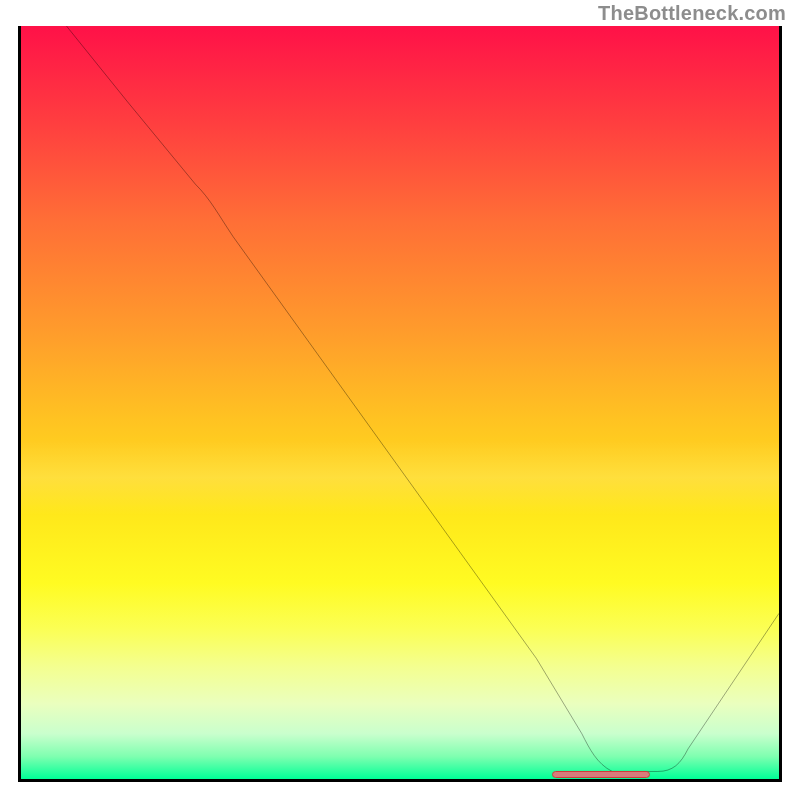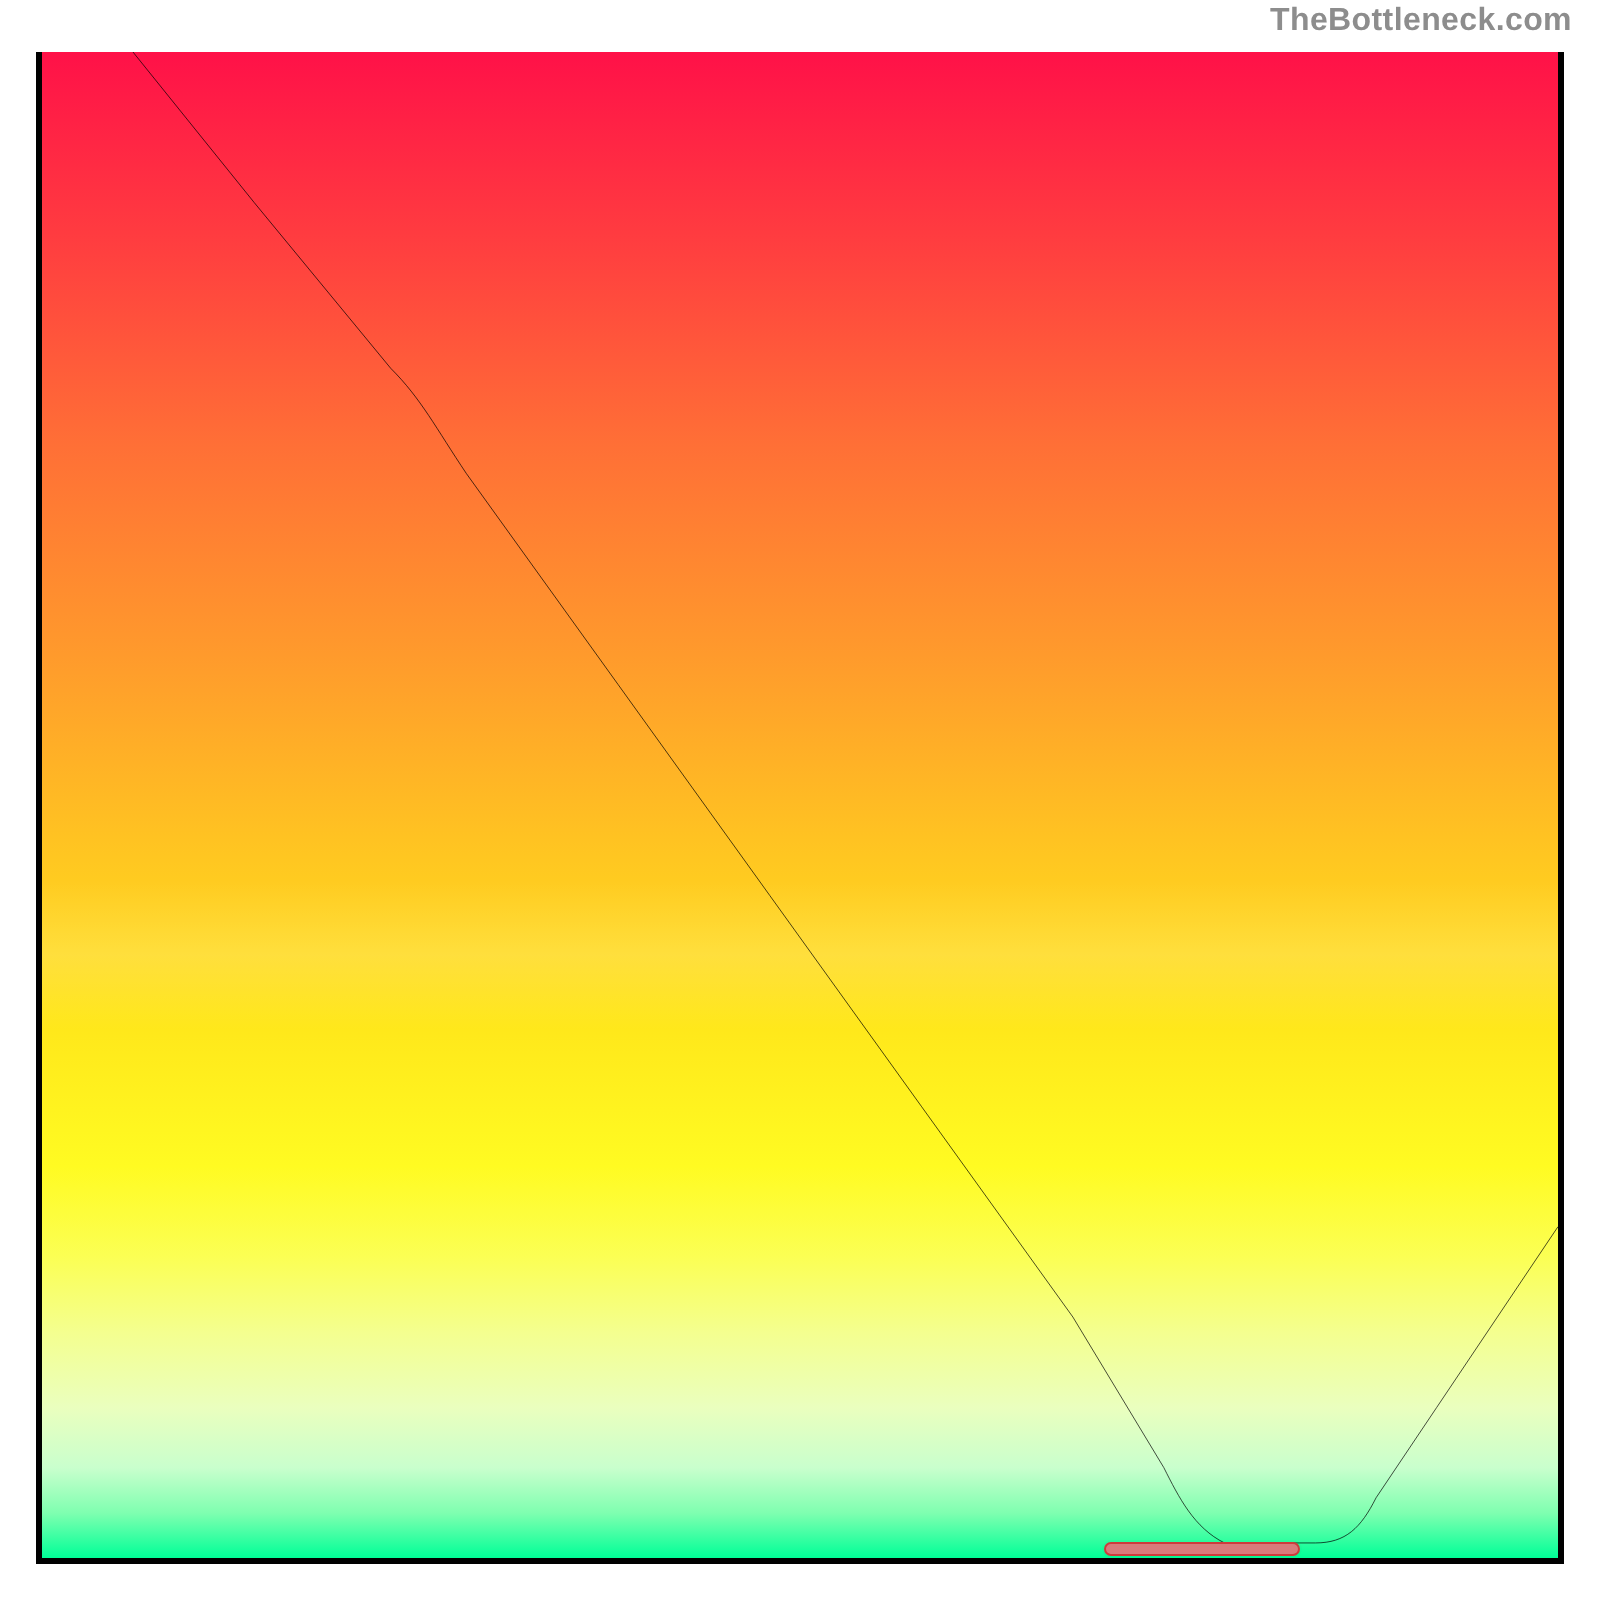--- a/index.html
+++ b/index.html
@@ -3,21 +3,21 @@
 <meta charset="utf-8">
 <style>
   * { margin: 0; padding: 0; box-sizing: border-box; }
   html, body { width: 800px; height: 800px; overflow: hidden; background: #fff; }
   .wrap { position: relative; width: 800px; height: 800px; }
   .attribution {
     position: absolute;
     top: 2px;
     right: 14px;
     font-family: Arial, Helvetica, sans-serif;
-    font-size: 16px;
+    font-size: 20px;
     font-weight: 600;
     color: #8d8d8d;
     letter-spacing: 0.2px;
   }
   .plot {
     position: absolute;
     left: 18px;
     top: 26px;
     width: 764px;   
     height: 756px;

